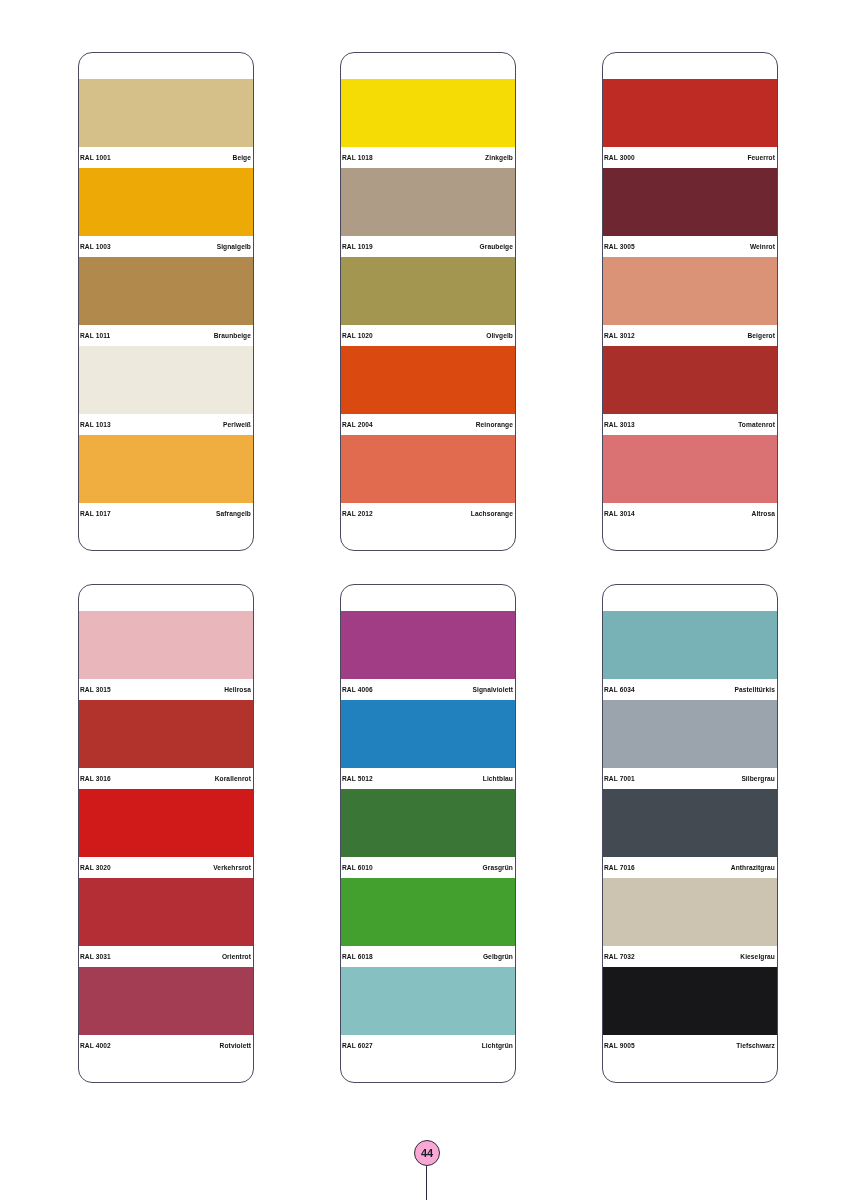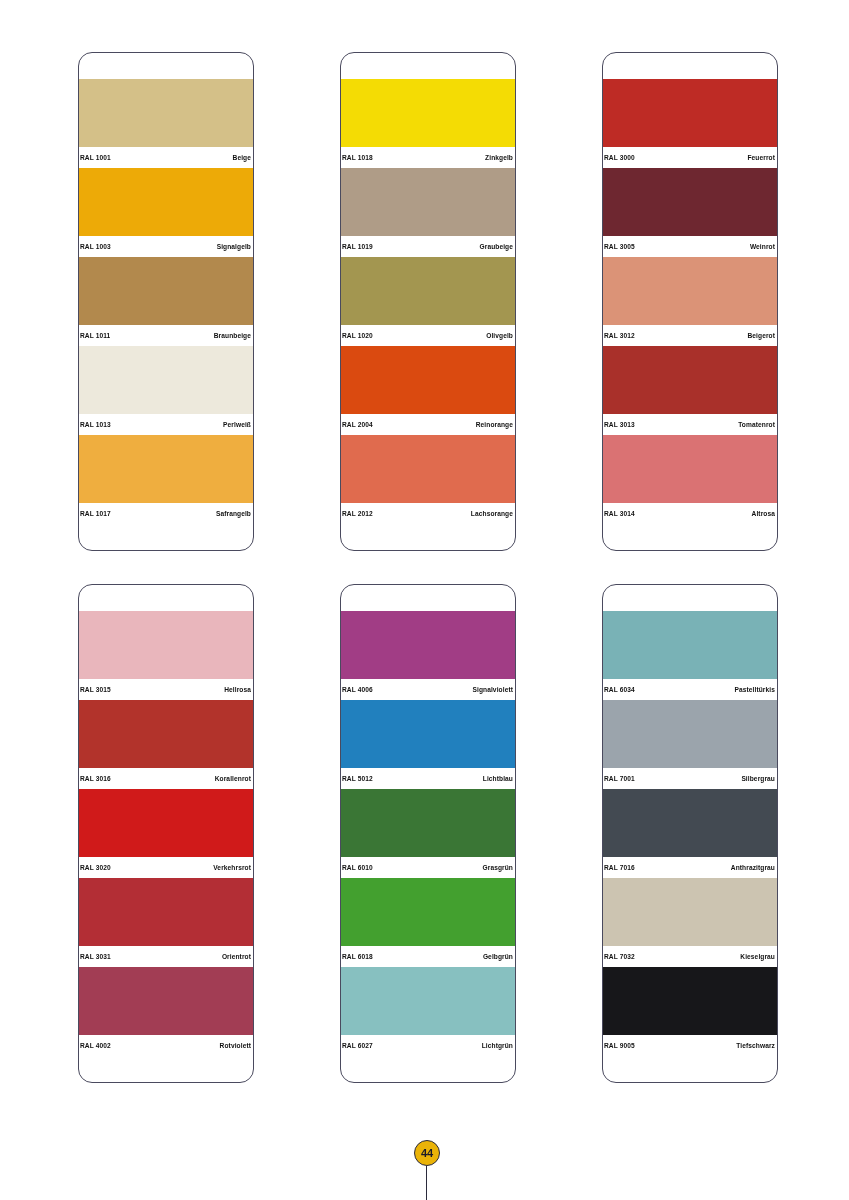--- a/index.html
+++ b/index.html
@@ -96,21 +96,21 @@
     width: 26px;
     height: 26px;
     border: 1px solid #2b2b3d;
     border-radius: 50%;
     display: flex;
     align-items: center;
     justify-content: center;
     font-size: 11px;
     font-weight: bold;
     color: #1a1a2a;
-    background: #eab308;
+    background: #f9a8d4;
   }
   .page-stem {
     position: absolute;
     left: 426px;
     top: 26px;
     width: 1px;
     height: 34px;
     background: #2b2b3d;
   }
 </style>

